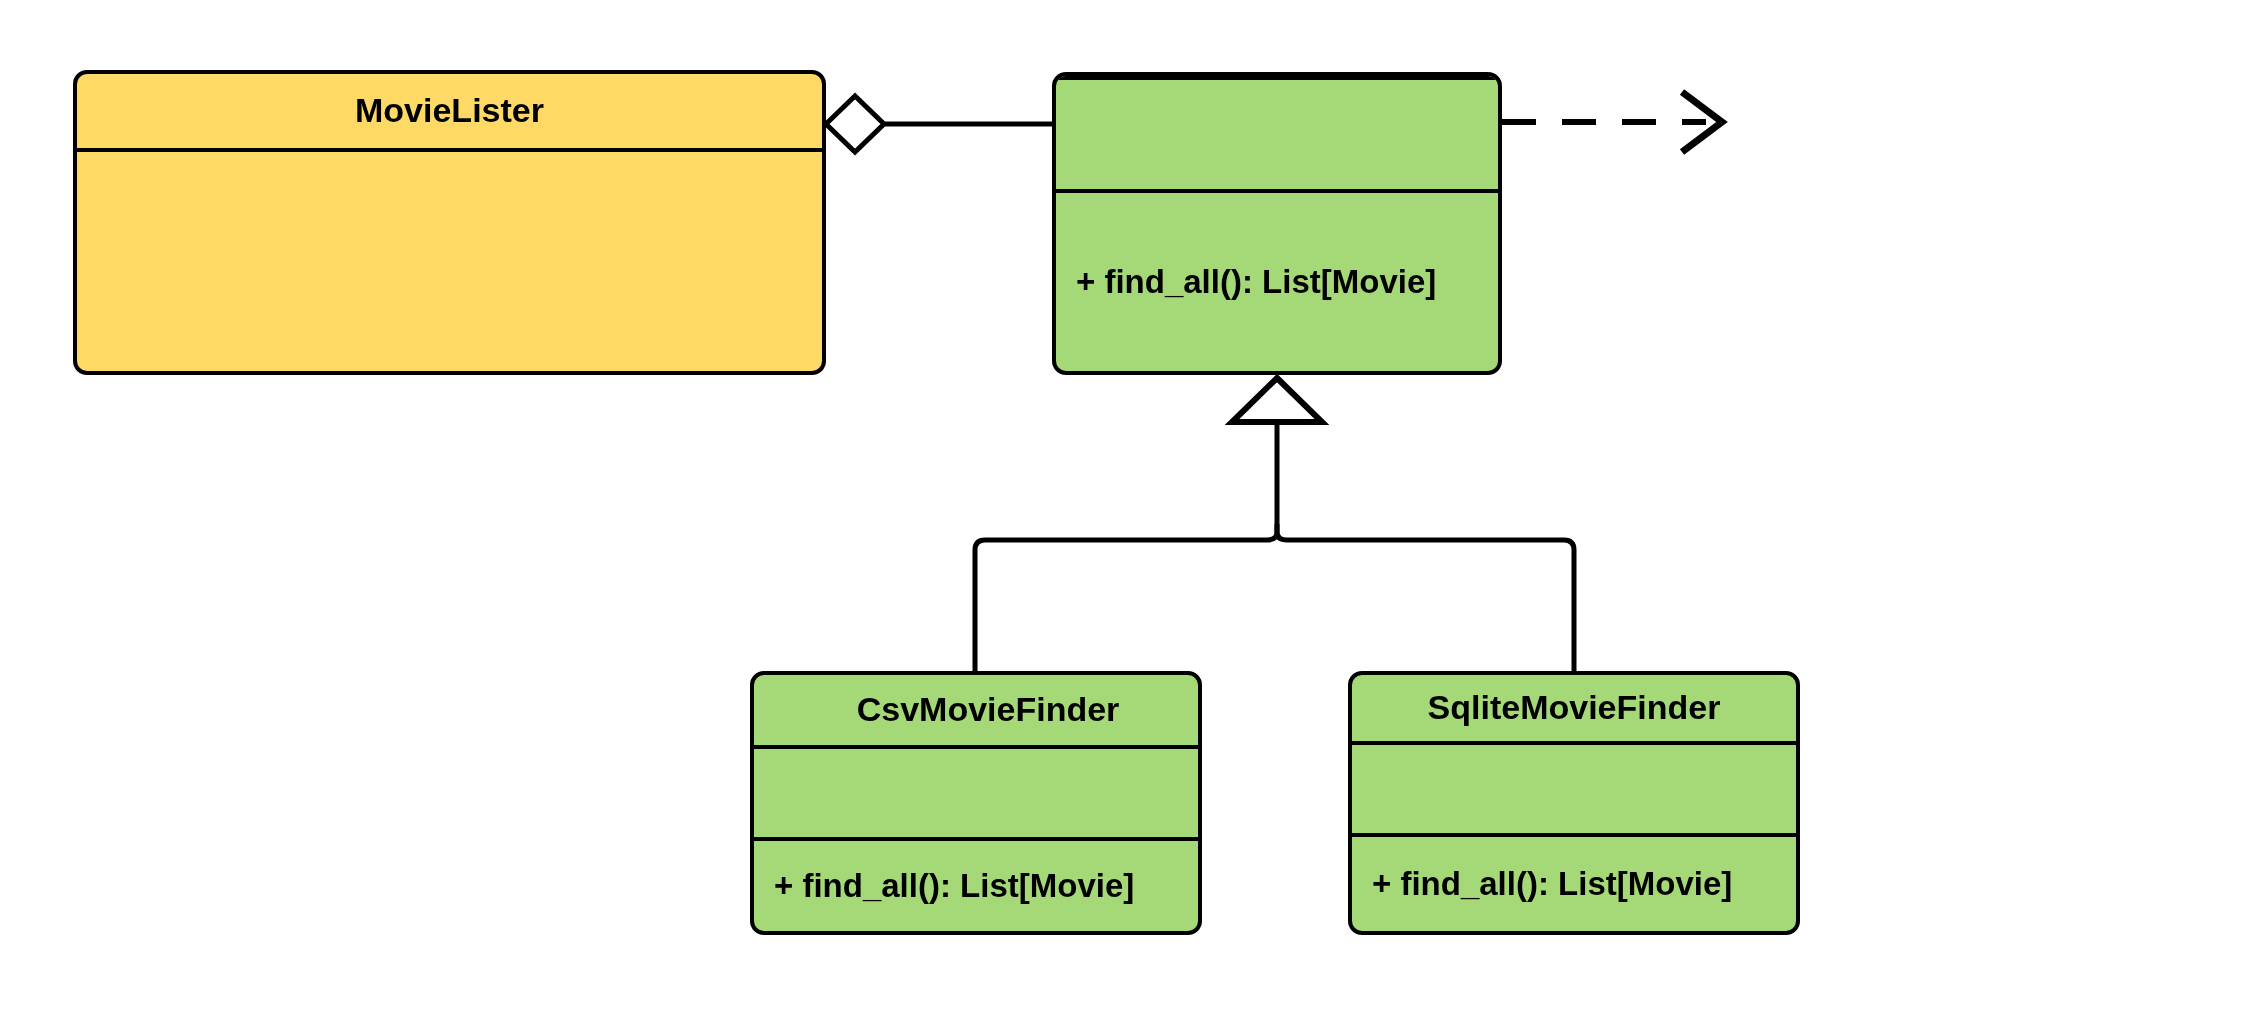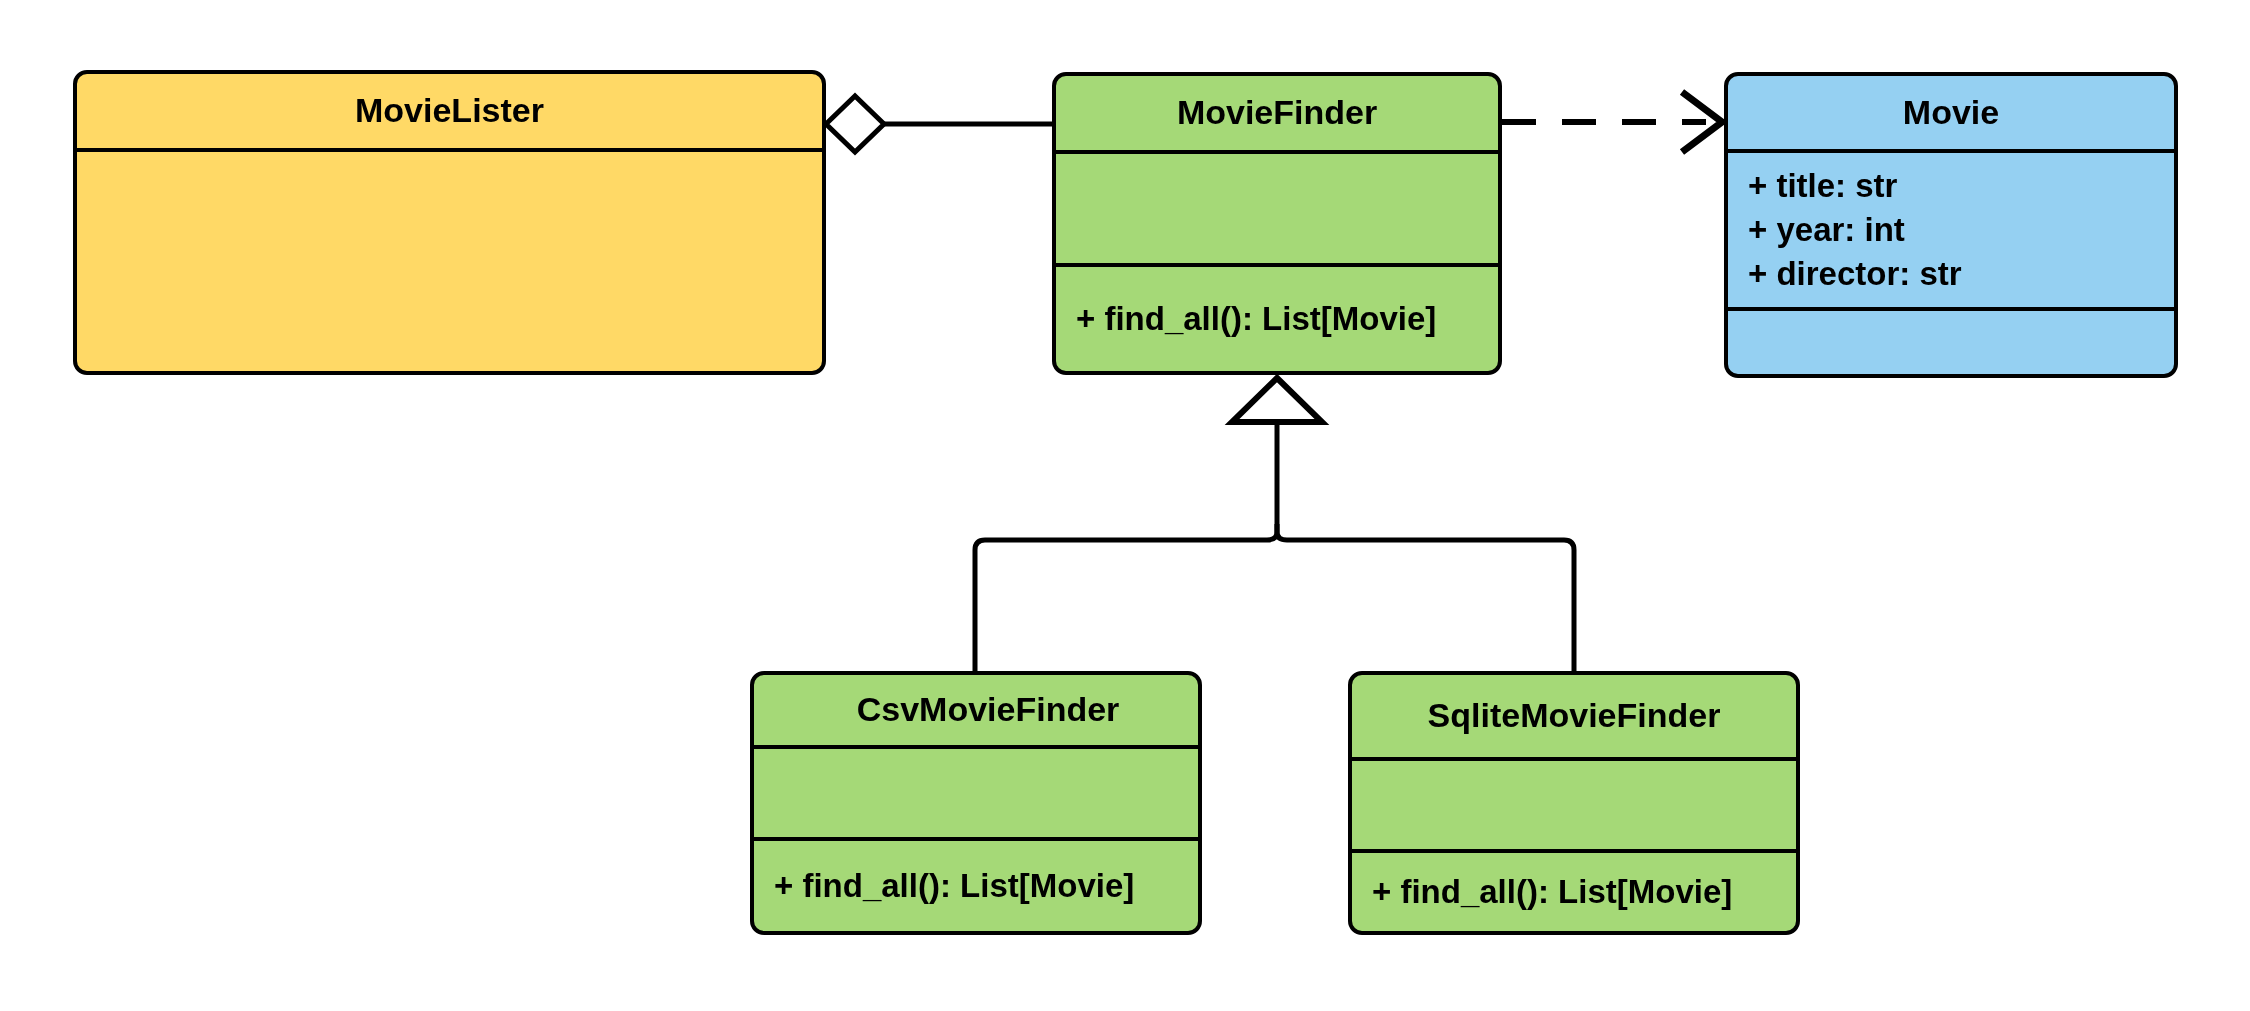--- a/index.html
+++ b/index.html
@@ -83,21 +83,21 @@
   #cls-movie .c-name  { height: 73px; }
   #cls-movie .c-attrs { height: 158px; }
   #cls-movie .c-meth  { flex: 1 1 auto; }
 
   #cls-csvmoviefinder   { left: 750px;  top: 671px; width: 452px; height: 264px; background: #A5D977; }
   #cls-csvmoviefinder .c-name  { height: 70px; padding-left: 24px; }
   #cls-csvmoviefinder .c-attrs { height: 92px; }
   #cls-csvmoviefinder .c-meth  { flex: 1 1 auto; }
 
   #cls-sqlitemoviefinder{ left: 1348px; top: 671px; width: 452px; height: 264px; background: #A5D977; }
-  #cls-sqlitemoviefinder .c-name  { height: 82px; }
+  #cls-sqlitemoviefinder .c-name  { height: 66px; }
   #cls-sqlitemoviefinder .c-attrs { height: 92px; }
   #cls-sqlitemoviefinder .c-meth  { flex: 1 1 auto; }
 </style>
 </head>
 <body>
 
 <div id="canvas">
 
   <svg id="edges" viewBox="0 0 2250 1011" width="2250" height="1011" xmlns="http://www.w3.org/2000/svg">
 
@@ -127,44 +127,28 @@
   </svg>
 
   <div class="uml-class" id="cls-movielister">
     <div class="compartment c-name">
       <div class="class-name">MovieLister</div>
     </div>
     <div class="compartment c-attrs divider empty-compartment"></div>
   </div>
 
   <div class="uml-class" id="cls-moviefinder">
-    <div class="compartment c-name">
-      <div class="class-name">MovieFinder</div>
-    </div>
     <div class="compartment c-attrs divider empty-compartment"></div>
     <div class="compartment c-meth divider">
       <div class="member-list">
         <div class="member">+ find_all(): List[Movie]</div>
       </div>
     </div>
   </div>
 
-  <div class="uml-class" id="cls-movie">
-    <div class="compartment c-name">
-      <div class="class-name">Movie</div>
-    </div>
-    <div class="compartment c-attrs divider">
-      <div class="member-list">
-        <div class="member">+ title: str</div>
-        <div class="member">+ year: int</div>
-        <div class="member">+ director: str</div>
-      </div>
-    </div>
-    <div class="compartment c-meth divider empty-compartment"></div>
-  </div>
 
   <div class="uml-class" id="cls-csvmoviefinder">
     <div class="compartment c-name">
       <div class="class-name">CsvMovieFinder</div>
     </div>
     <div class="compartment c-attrs divider empty-compartment"></div>
     <div class="compartment c-meth divider">
       <div class="member-list">
         <div class="member">+ find_all(): List[Movie]</div>
       </div>

